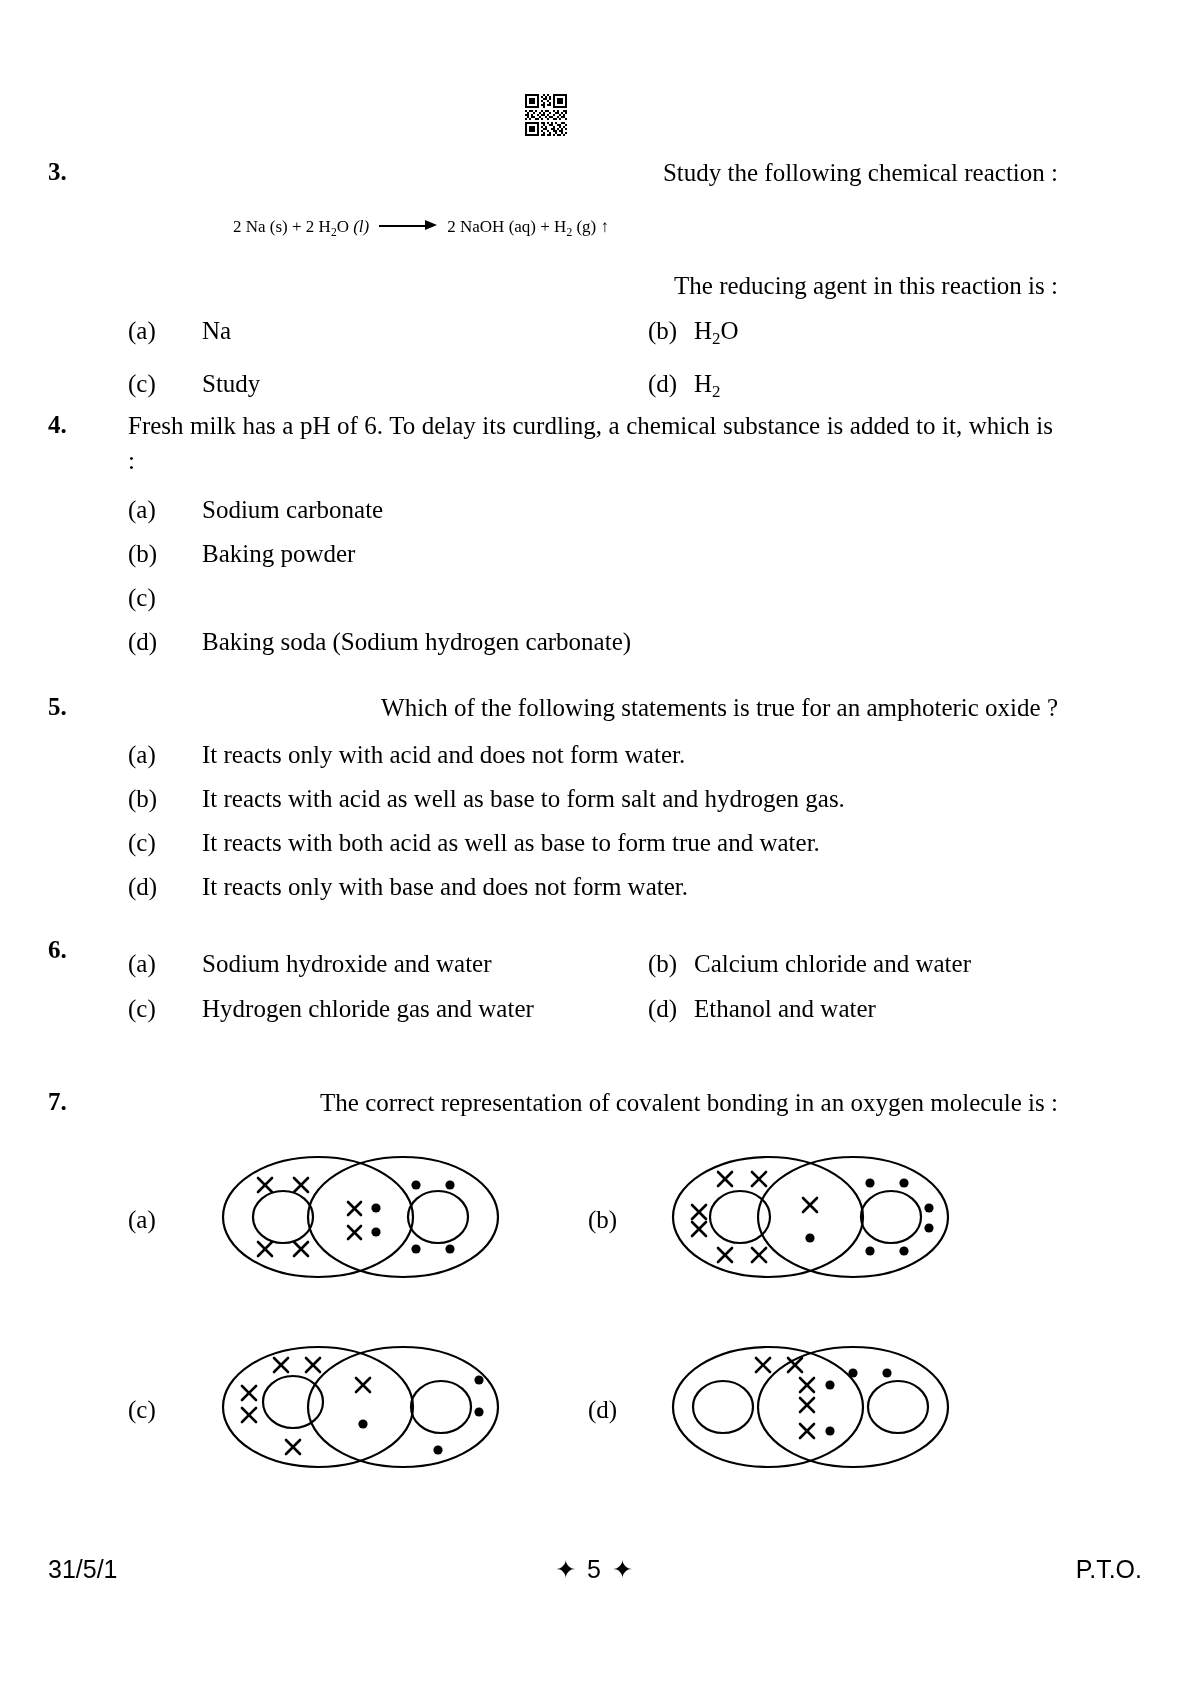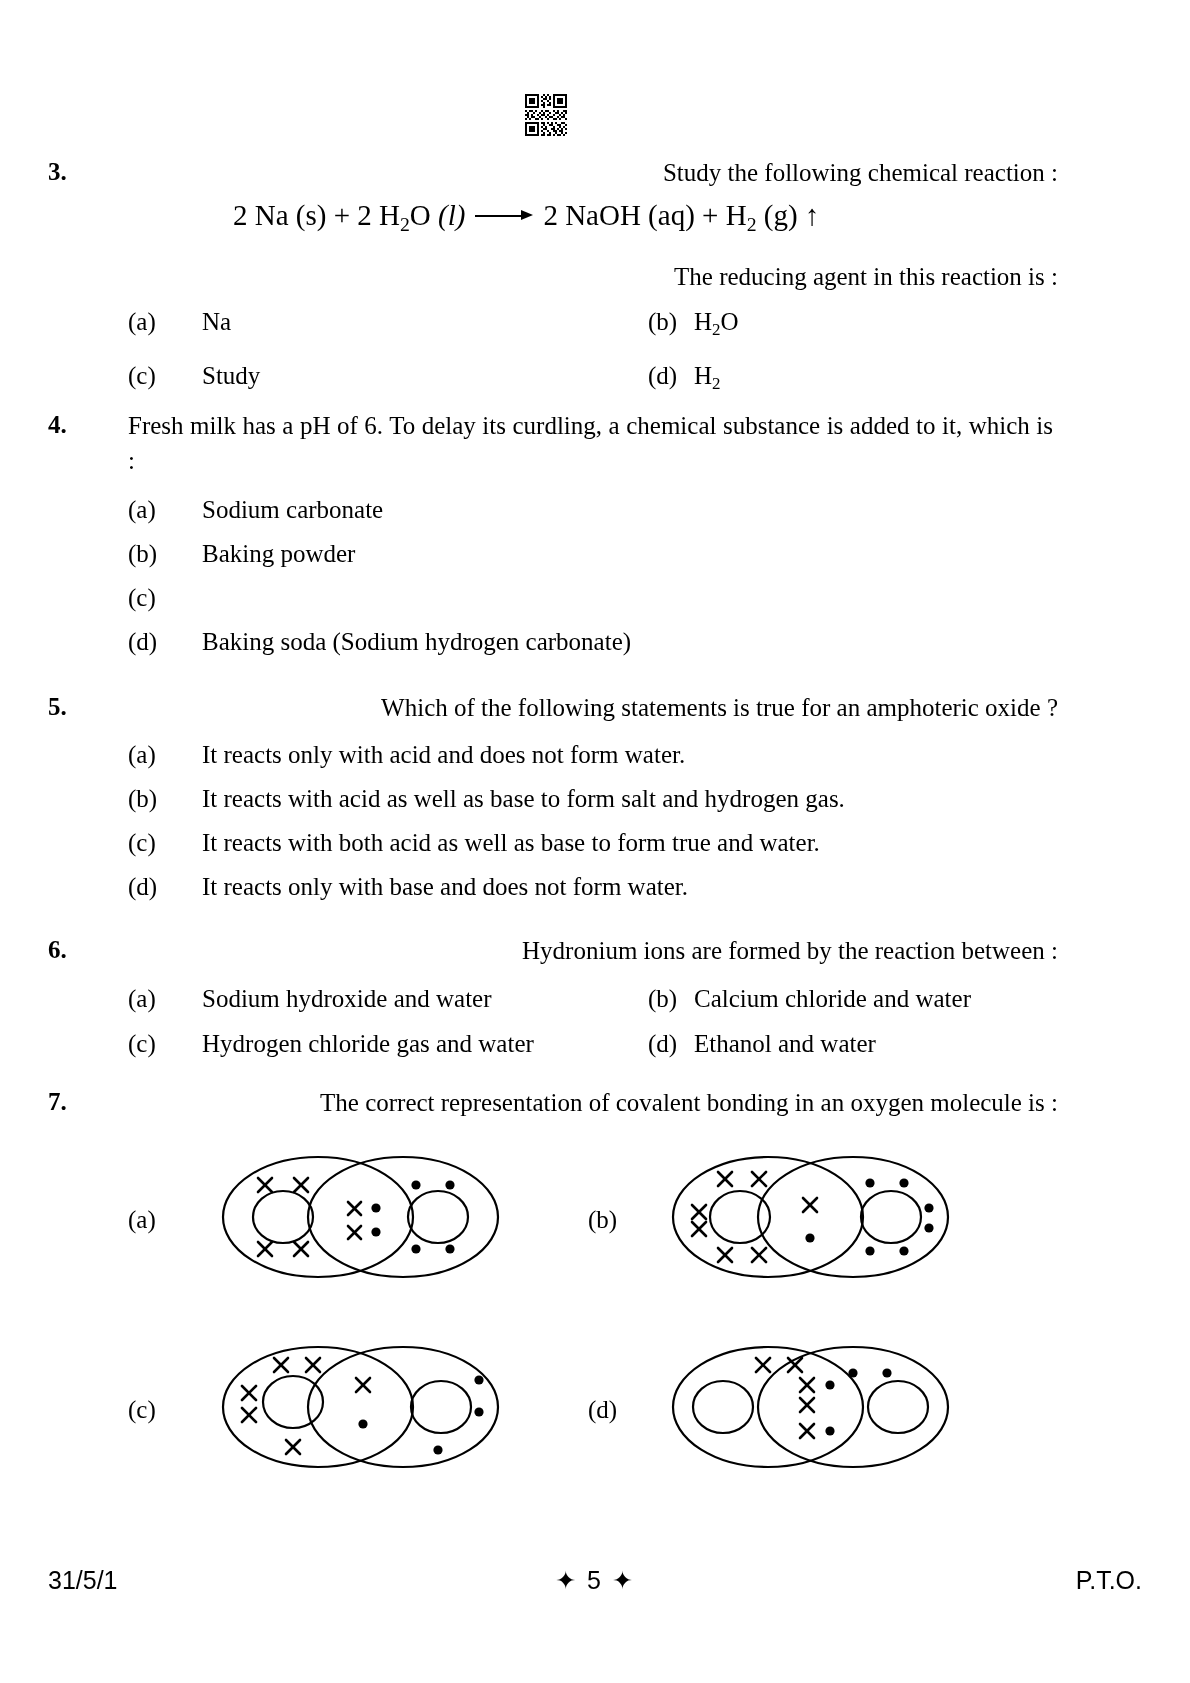--- a/index.html
+++ b/index.html
@@ -52,23 +52,23 @@
   }
   .q-text {
     font-size: 25px;
     line-height: 35px;
     text-align: justify;
     text-justify: inter-word;
   }
   .q-text.nojust { text-align: right; }
 
   .eq {
-    font-size: 29px;
+    font-size: 17px;
     line-height: 38px;
-    margin-top: 6px;
+    margin-top: 18px;
     margin-bottom: 4px;
     padding-left: 105px;
     white-space: nowrap;
   }
   .arrow {
     display: inline-block;
     position: relative;
     width: 58px;
     height: 12px;
     margin: 0 10px 5px 10px;
@@ -123,21 +123,21 @@
   
   .footer {
     position: absolute;
     left: 48px;
     right: 48px;
     top: 1555px;
     height: 40px;
     font-family: "Liberation Sans", "DejaVu Sans", sans-serif;
     font-size: 25px;
     display: flex;
-    align-items: flex-end;
+    align-items: flex-start;
   }
   .f-left  { flex: 0 0 300px; text-align: left; }
   .f-mid   { flex: 1 1 auto;  text-align: center; letter-spacing: 2px; }
   .f-right { flex: 0 0 300px; text-align: right; }
 </style>
 </head>
 <body>
 
 <div class="page">
 
@@ -332,21 +332,20 @@
           <div class="opt-lbl">(d)</div>
           <div class="opt-txt">It reacts only with base and does not form water.</div>
         </div>
       </div>
     </div>
   </div>
 
   <div class="q" style="top:933px;">
     <div class="q-num">6.</div>
     <div class="q-body">
-      <div class="q-text nojust">Hydronium ions are formed by the reaction between :</div>
       <div class="opts" style="margin-top:8px;">
         <div class="col2">
           <div class="col-a">
             <div class="opt-lbl">(a)</div>
             <div class="opt-txt">Sodium hydroxide and water</div>
           </div>
           <div class="col-b">
             <div class="opt-lbl narrow">(b)</div>
             <div class="opt-txt">Calcium chloride and water</div>
           </div>

